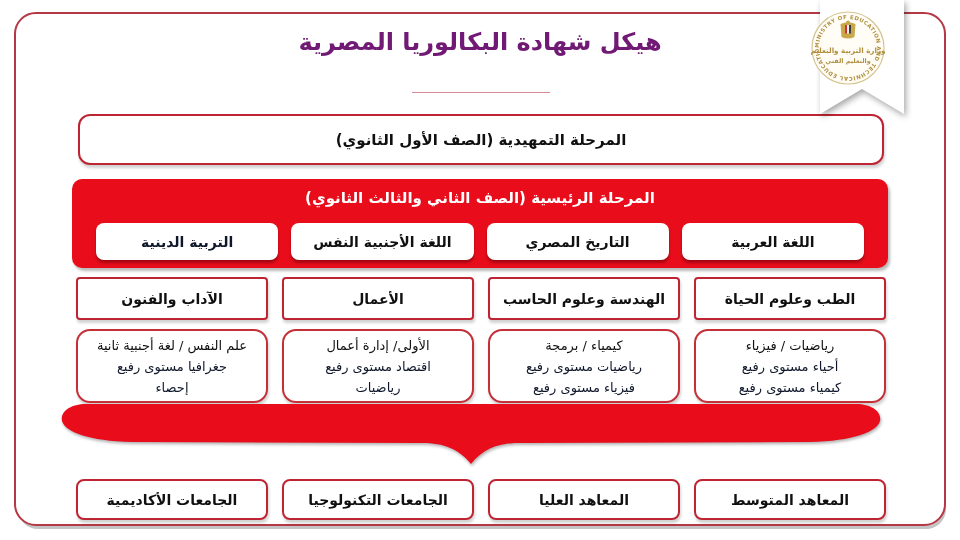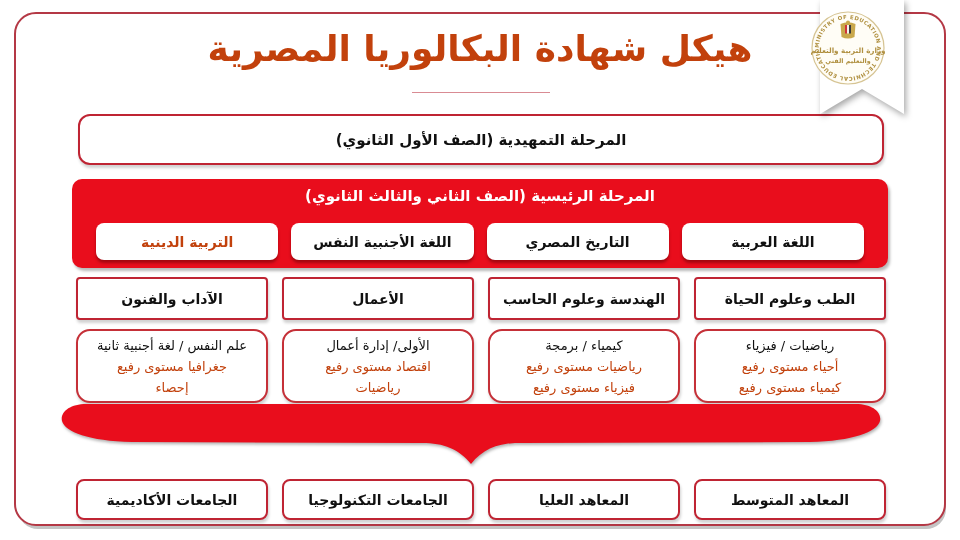--- a/index.html
+++ b/index.html
@@ -11,21 +11,21 @@
   
   .frame{
     position:absolute;left:14px;top:12px;width:928px;height:510px;
     border:2px solid #b43845;border-radius:22px;
     box-shadow:2px 5px 0 -2px #c4c4c4;
     background:#fff;
   }
   
   .title{
     position:absolute;top:28px;left:0;width:960px;text-align:center;
-    font-size:36px;font-weight:bold;color:#c2410c;letter-spacing:0;
+    font-size:24px;font-weight:bold;color:#701a75;letter-spacing:0;
   }
   .title-underline{
     position:absolute;top:92px;left:412px;width:138px;height:0;
     border-top:1.5px solid #d98b93;
   }
   
   .ribbon-wrap{
     position:absolute;left:820px;top:0;width:84px;height:114px;
     filter:drop-shadow(2px 3px 3px rgba(0,0,0,0.35));
     z-index:5;
@@ -45,22 +45,22 @@
     font-size:15px;font-weight:bold;color:#101010;
     box-shadow:1px 3px 3px rgba(0,0,0,0.18);
   }
   
   .stage2{
     position:absolute;left:72px;top:179px;width:816px;height:89px;
     background:#e90d1c;border-radius:10px;
     box-shadow:2px 3px 3px rgba(0,0,0,0.28);
   }
   .stage2-label{
-    text-align:center;color:#ffffff;
-    font-size:15px;font-weight:bold;direction:rtl;margin-top:8px;
+    padding-top:10px;text-align:center;color:#ffffff;
+    font-size:15px;font-weight:bold;direction:rtl;
   }
   .core-grid{
     position:absolute;left:24px;right:24px;top:44px;height:37px;
     display:grid;grid-template-columns:repeat(4,1fr);gap:13px;direction:rtl;
   }
   .core-box{
     background:#ffffff;border-radius:8px;
     display:flex;align-items:center;justify-content:center;
     font-size:14px;font-weight:bold;color:#101010;
     box-shadow:0 3px 3px rgba(80,0,0,0.45);
@@ -78,21 +78,21 @@
     display:flex;align-items:center;justify-content:center;
     font-size:14px;font-weight:bold;color:#101010;
     box-shadow:1px 3px 3px rgba(0,0,0,0.18);
   }
   .subj-box{
     background:#fff;border:2px solid #c53038;border-radius:14px;
     text-align:center;padding-top:5px;direction:rtl;
     font-size:13px;font-weight:normal;line-height:1.6;color:#101010;
     box-shadow:1px 3px 3px rgba(0,0,0,0.18);
   }
-  .blue{color:#c2410c;}
+  .blue{color:#0f172a;}
   .dest-box{
     background:#fff;border:2px solid #bf2433;border-radius:8px;
     display:flex;align-items:center;justify-content:center;
     font-size:14px;font-weight:bold;color:#101010;
     box-shadow:1px 3px 3px rgba(0,0,0,0.18);
   }
   
   .brace{
     position:absolute;left:60px;top:404px;width:822px;height:62px;
     filter:drop-shadow(1px 2px 1.5px rgba(0,0,0,0.3));

